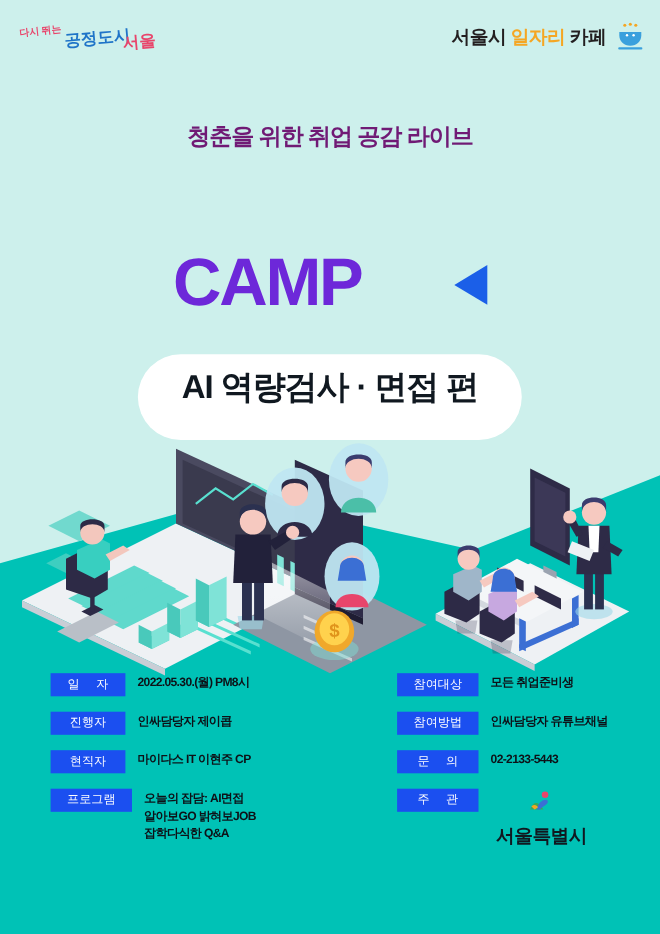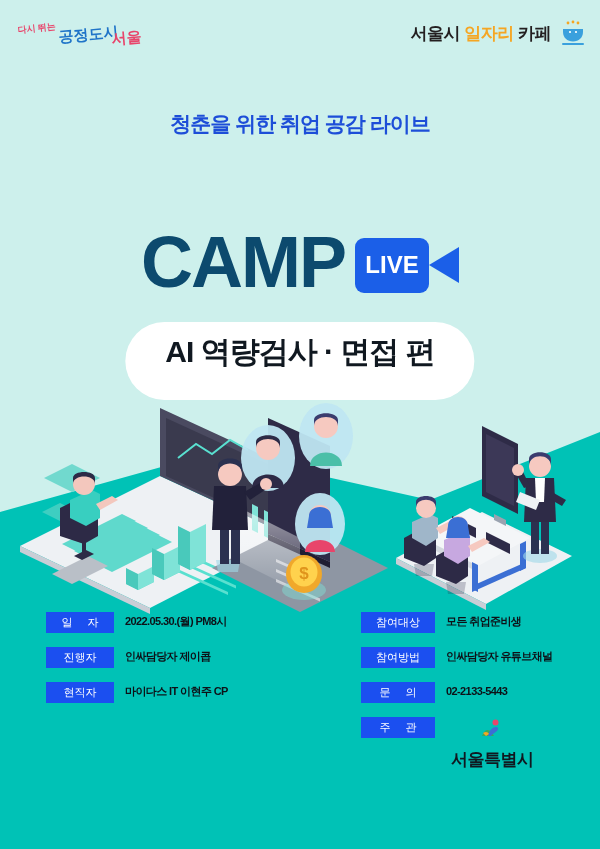--- a/index.html
+++ b/index.html
@@ -22,31 +22,31 @@
   .logo-seoul-hand { position:absolute; left:16px; top:20px; width:130px; height:30px; }
   .jobcafe { position:absolute; right:14px; top:20px; display:flex; align-items:center; gap:9px; }
   .jobcafe-text { font-size:17px; font-weight:bold; letter-spacing:-.5px; white-space:nowrap; }
   .jobcafe-text .k { color:#231f20; }
   .jobcafe-text .o { color:#f5a623; }
   .cup { position:relative; width:26px; height:26px; }
 
   
   .subtitle {
     position:absolute; top:110px; left:0; width:600px; text-align:center;
-    color:#1d4ed8; font-size:21px; font-weight:bold; letter-spacing:-1px;
+    color:#701a75; font-size:21px; font-weight:bold; letter-spacing:-1px;
   }
   .title-1 {
     position:absolute; top:140px; left:0; width:600px; text-align:center;
     color:#000; font-size:83px; font-weight:bold; letter-spacing:-3px; line-height:1;
   }
   .title-2-wrap {
     position:absolute; top:226px; left:0; width:600px;
     display:flex; align-items:center; justify-content:center; gap:10px;
   }
-  .title-2 { color:#0c4a6e; font-size:72px; font-weight:bold; letter-spacing:-2px; line-height:1; }
+  .title-2 { color:#6d28d9; font-size:61px; font-weight:bold; letter-spacing:-2px; line-height:1; }
   .live-badge { position:relative; width:104px; height:55px; margin-top:6px; }
   .live-body {
     position:absolute; left:0; top:0; width:74px; height:55px;
     background:#1b5fe8; border-radius:9px;
     display:flex; align-items:center; justify-content:center;
   }
   .live-text { color:#fff; font-size:24px; font-weight:bold; letter-spacing:0px; }
   .live-lens {
     position:absolute; right:0; top:9px; width:0; height:0;
     border-top:18px solid transparent; border-bottom:18px solid transparent;
@@ -121,23 +121,20 @@
     </div>
   </div>
 
   <div class="subtitle">청춘을 위한 취업 공감 라이브</div>
 
 
   <div class="title-2-wrap">
     <div class="title-2">CAMP</div>
     <div class="live-badge">
       <div class="live-lens"></div>
-      <div class="live-body">
-        <span class="live-text">LIVE</span>
-      </div>
     </div>
   </div>
 
   <div class="yellow-pill">AI 역량검사 · 면접 편</div>
 
   <svg class="illus" viewBox="0 0 600 220">
     <defs>
       <linearGradient id="glass" x1="0" y1="0" x2="0" y2="1">
         <stop offset="0%" stop-color="#ffffff" stop-opacity="0.55"></stop>
         <stop offset="100%" stop-color="#ffffff" stop-opacity="0.05"></stop>
@@ -331,20 +328,28 @@
         </div>
       </div>
 
       <div class="row">
         <div class="badge">현직자</div>
         <div class="val">
           <span class="line">마이다스 IT 이현주 CP</span>
         </div>
       </div>
 
+      <div class="row">
+        <div class="badge wide">프로그램</div>
+        <div class="val">
+          <span class="line">오늘의 잡담: AI면접</span>
+          <span class="line">알아보GO 밝혀보JOB</span>
+          <span class="line">잡학다식한 Q&amp;A</span>
+        </div>
+      </div>
     </div>
 
     <div class="col-right">
 
       <div class="row">
         <div class="badge wide">참여대상</div>
         <div class="val">
           <span class="line">모든 취업준비생</span>
         </div>
       </div>

